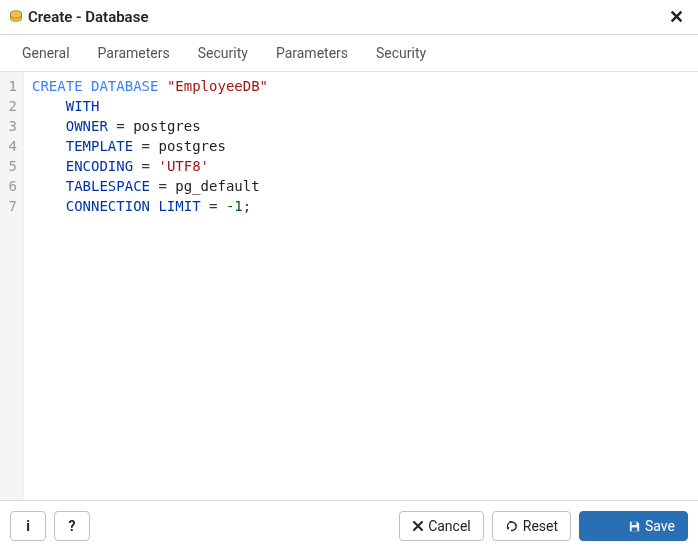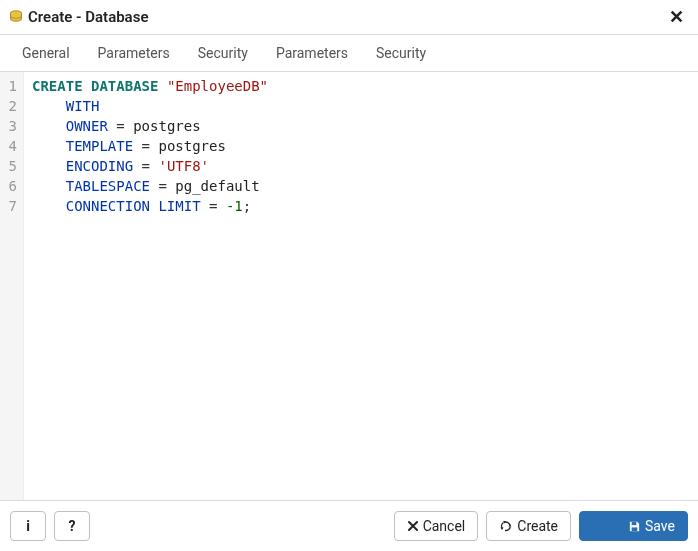--- a/index.html
+++ b/index.html
@@ -78,21 +78,21 @@
     user-select: none;
     min-width: 24px;
     border-right: 1px solid #eee;
   }
   .gutter div { height: 20px; }
   .code {
     padding: 4px 8px;
     white-space: pre;
   }
   .code-line { height: 20px; }
-  .kw { color: #0f766e; font-weight: 700; }
+  .kw { color: #3b82f6; font-weight: 400; }
   .kw2 { color: #0033aa; font-weight: 400; }
   .str { color: #a31515; }
   .num { color: #006000; }
   .punct { color: #333; }
   .ident { color: #222; text-align: center; }
   .footer {
     display: flex;
     align-items: center;
     justify-content: space-between;
     padding: 10px;
@@ -193,21 +193,21 @@
       <span>
         <svg width="14" height="14" viewBox="0 0 14 14">
           <path d="M4 2 L7 2 L5.5 4.5 Z" fill="#222"></path>
           <path d="M11 5 L12.5 7.5 L9.5 7.5 Z" fill="#222"></path>
           <path d="M3 11 L1.5 8.5 L4.5 8.5 Z" fill="#222"></path>
           <path d="M5.5 3.2 A4.5 4.5 0 0 1 11 6" fill="none" stroke="#222" stroke-width="1.4"></path>
           <path d="M11.2 7.8 A4.5 4.5 0 0 1 6 11.5" fill="none" stroke="#222" stroke-width="1.4"></path>
           <path d="M3.2 9.5 A4.5 4.5 0 0 1 4.5 3.5" fill="none" stroke="#222" stroke-width="1.4"></path>
         </svg>
       </span>
-      <span>Create</span>
+      <span>Reset</span>
     </button>
     <button class="btn primary">
       <span>
         <svg width="13" height="13" viewBox="0 0 14 14">
           <path d="M2 2 h8 l2 2 v8 h-10 z" fill="#fff" opacity="0.95"></path>
           <rect x="4" y="2" width="5" height="3.5" fill="#2a6fb4"></rect>
           <rect x="4" y="8" width="6" height="4" fill="#2a6fb4"></rect>
         </svg>
       </span>
       <span>Save</span>

